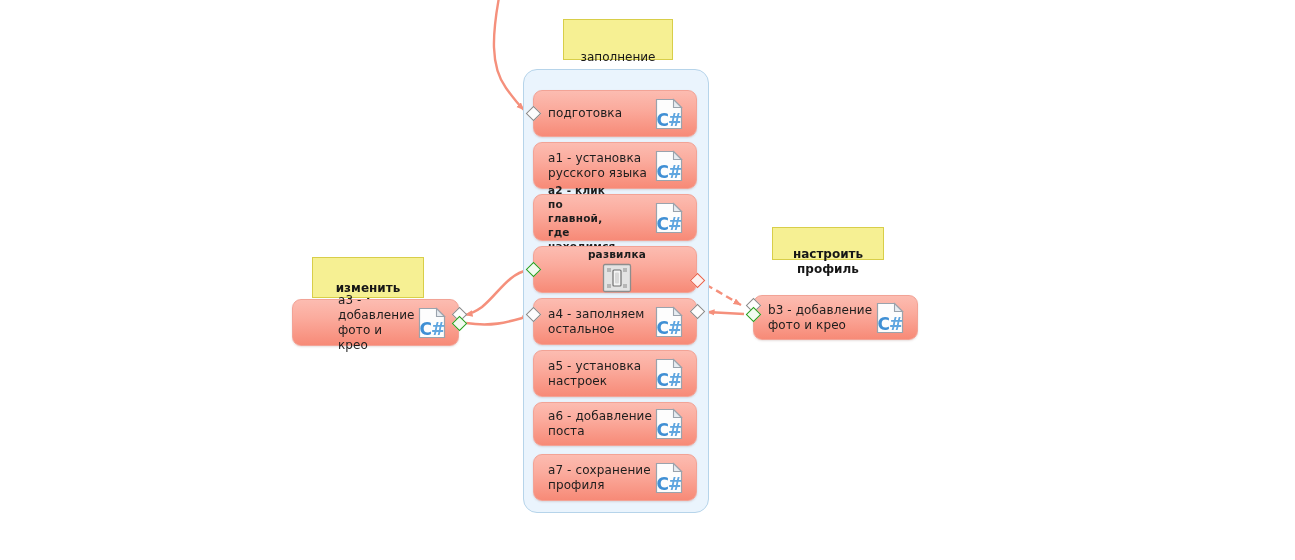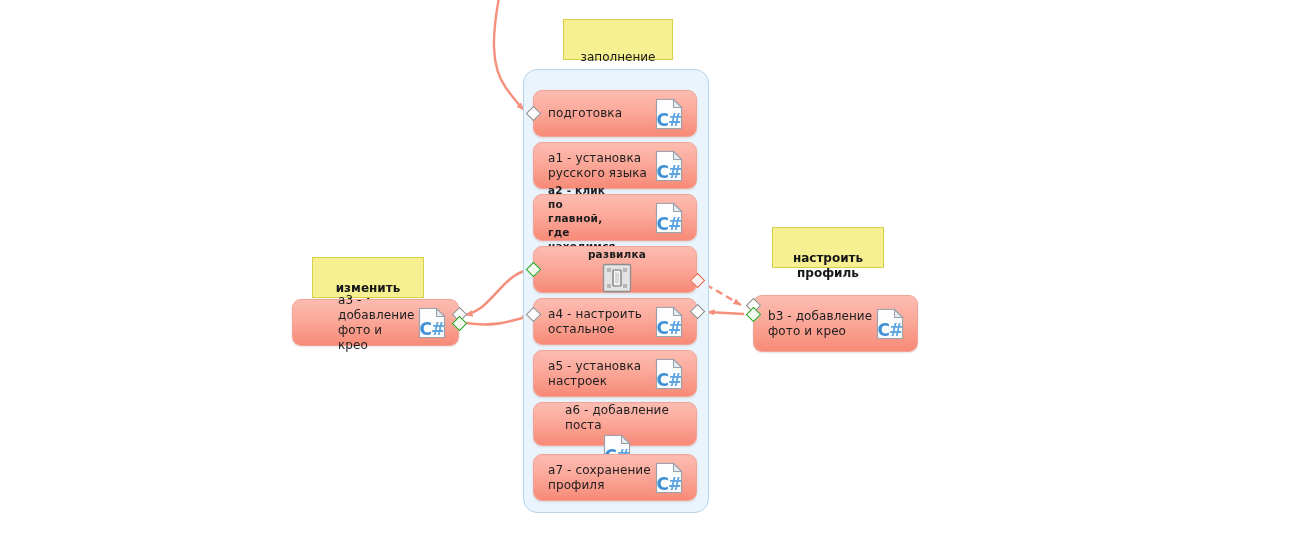--- a/index.html
+++ b/index.html
@@ -139,21 +139,21 @@
 
   <div class="note" style="left:563px; top:19px; width:110px; height:41px;">
     <span class="note-text">заполнение</span>
   </div>
 
   <div class="note bold" style="left:312px; top:257px; width:112px; height:41px;">
     <span class="note-text">изменить
 профиль</span>
   </div>
 
-  <div class="note bold" style="left:772px; top:227px; width:112px; height:41px;">
+  <div class="note bold" style="left:772px; top:227px; width:112px; height:33px;">
     <span class="note-text">настроить
 профиль</span>
   </div>
 
   <div class="node" style="left:533px; top:90px; width:164px; height:47px;">
     <span class="label">подготовка</span>
     <span class="icon-slot">
       <svg width="30" height="32" viewBox="0 0 30 32">
         <path d="M2.5,1.5 h17 l8,8 v21 h-25 z" fill="#fdfdfd" stroke="#9aa3ad" stroke-width="1.2"></path>
         <path d="M19.5,1.5 v8 h8 z" fill="#e7ecf1" stroke="#9aa3ad" stroke-width="1.1"></path>
@@ -198,21 +198,21 @@
         <rect x="21" y="5" width="4" height="4" fill="#b6b6b6"></rect>
         <rect x="5" y="21" width="4" height="4" fill="#b6b6b6"></rect>
         <rect x="21" y="21" width="4" height="4" fill="#b6b6b6"></rect>
         <rect x="11" y="7" width="8" height="16" rx="1" fill="#f4f4f4" stroke="#6f6f6f" stroke-width="1.2"></rect>
         <rect x="13" y="9.5" width="4" height="11" rx="1" fill="#d8d8d8"></rect>
       </svg>
     </span>
   </div>
 
   <div class="node" style="left:533px; top:298px; width:164px; height:47px;">
-    <span class="label">a4 - настроить
+    <span class="label">a4 - заполняем
 остальное</span>
     <span class="icon-slot">
       <svg width="30" height="32" viewBox="0 0 30 32">
         <path d="M2.5,1.5 h17 l8,8 v21 h-25 z" fill="#fdfdfd" stroke="#9aa3ad" stroke-width="1.2"></path>
         <path d="M19.5,1.5 v8 h8 z" fill="#e7ecf1" stroke="#9aa3ad" stroke-width="1.1"></path>
         <text x="2.5" y="28" font-family="DejaVu Sans, sans-serif" font-size="17" font-weight="bold" fill="#3f8fd4">C</text>
         <text x="14" y="28" font-family="DejaVu Sans, sans-serif" font-size="17" font-weight="bold" fill="#5fa6e0">#</text>
       </svg>
     </span>
   </div>
@@ -223,21 +223,21 @@
     <span class="icon-slot">
       <svg width="30" height="32" viewBox="0 0 30 32">
         <path d="M2.5,1.5 h17 l8,8 v21 h-25 z" fill="#fdfdfd" stroke="#9aa3ad" stroke-width="1.2"></path>
         <path d="M19.5,1.5 v8 h8 z" fill="#e7ecf1" stroke="#9aa3ad" stroke-width="1.1"></path>
         <text x="2.5" y="28" font-family="DejaVu Sans, sans-serif" font-size="17" font-weight="bold" fill="#3f8fd4">C</text>
         <text x="14" y="28" font-family="DejaVu Sans, sans-serif" font-size="17" font-weight="bold" fill="#5fa6e0">#</text>
       </svg>
     </span>
   </div>
 
-  <div class="node" style="left:533px; top:402px; width:164px; height:44px;flex-direction:column;">
+  <div class="node" style="left:533px; top:402px; width:164px; height:44px;">
     <span class="label">a6 - добавление
 поста</span>
     <span class="icon-slot">
       <svg width="30" height="32" viewBox="0 0 30 32">
         <path d="M2.5,1.5 h17 l8,8 v21 h-25 z" fill="#fdfdfd" stroke="#9aa3ad" stroke-width="1.2"></path>
         <path d="M19.5,1.5 v8 h8 z" fill="#e7ecf1" stroke="#9aa3ad" stroke-width="1.1"></path>
         <text x="2.5" y="28" font-family="DejaVu Sans, sans-serif" font-size="17" font-weight="bold" fill="#3f8fd4">C</text>
         <text x="14" y="28" font-family="DejaVu Sans, sans-serif" font-size="17" font-weight="bold" fill="#5fa6e0">#</text>
       </svg>
     </span>
@@ -262,21 +262,21 @@
     <span class="icon-slot">
       <svg width="30" height="32" viewBox="0 0 30 32">
         <path d="M2.5,1.5 h17 l8,8 v21 h-25 z" fill="#fdfdfd" stroke="#9aa3ad" stroke-width="1.2"></path>
         <path d="M19.5,1.5 v8 h8 z" fill="#e7ecf1" stroke="#9aa3ad" stroke-width="1.1"></path>
         <text x="2.5" y="28" font-family="DejaVu Sans, sans-serif" font-size="17" font-weight="bold" fill="#3f8fd4">C</text>
         <text x="14" y="28" font-family="DejaVu Sans, sans-serif" font-size="17" font-weight="bold" fill="#5fa6e0">#</text>
       </svg>
     </span>
   </div>
 
-  <div class="node" style="left:753px; top:295px; width:165px; height:57px;">
+  <div class="node" style="left:753px; top:295px; width:165px; height:45px;">
     <span class="label">b3 - добавление
 фото и крео</span>
     <span class="icon-slot">
       <svg width="30" height="32" viewBox="0 0 30 32">
         <path d="M2.5,1.5 h17 l8,8 v21 h-25 z" fill="#fdfdfd" stroke="#9aa3ad" stroke-width="1.2"></path>
         <path d="M19.5,1.5 v8 h8 z" fill="#e7ecf1" stroke="#9aa3ad" stroke-width="1.1"></path>
         <text x="2.5" y="28" font-family="DejaVu Sans, sans-serif" font-size="17" font-weight="bold" fill="#3f8fd4">C</text>
         <text x="14" y="28" font-family="DejaVu Sans, sans-serif" font-size="17" font-weight="bold" fill="#5fa6e0">#</text>
       </svg>
     </span>

